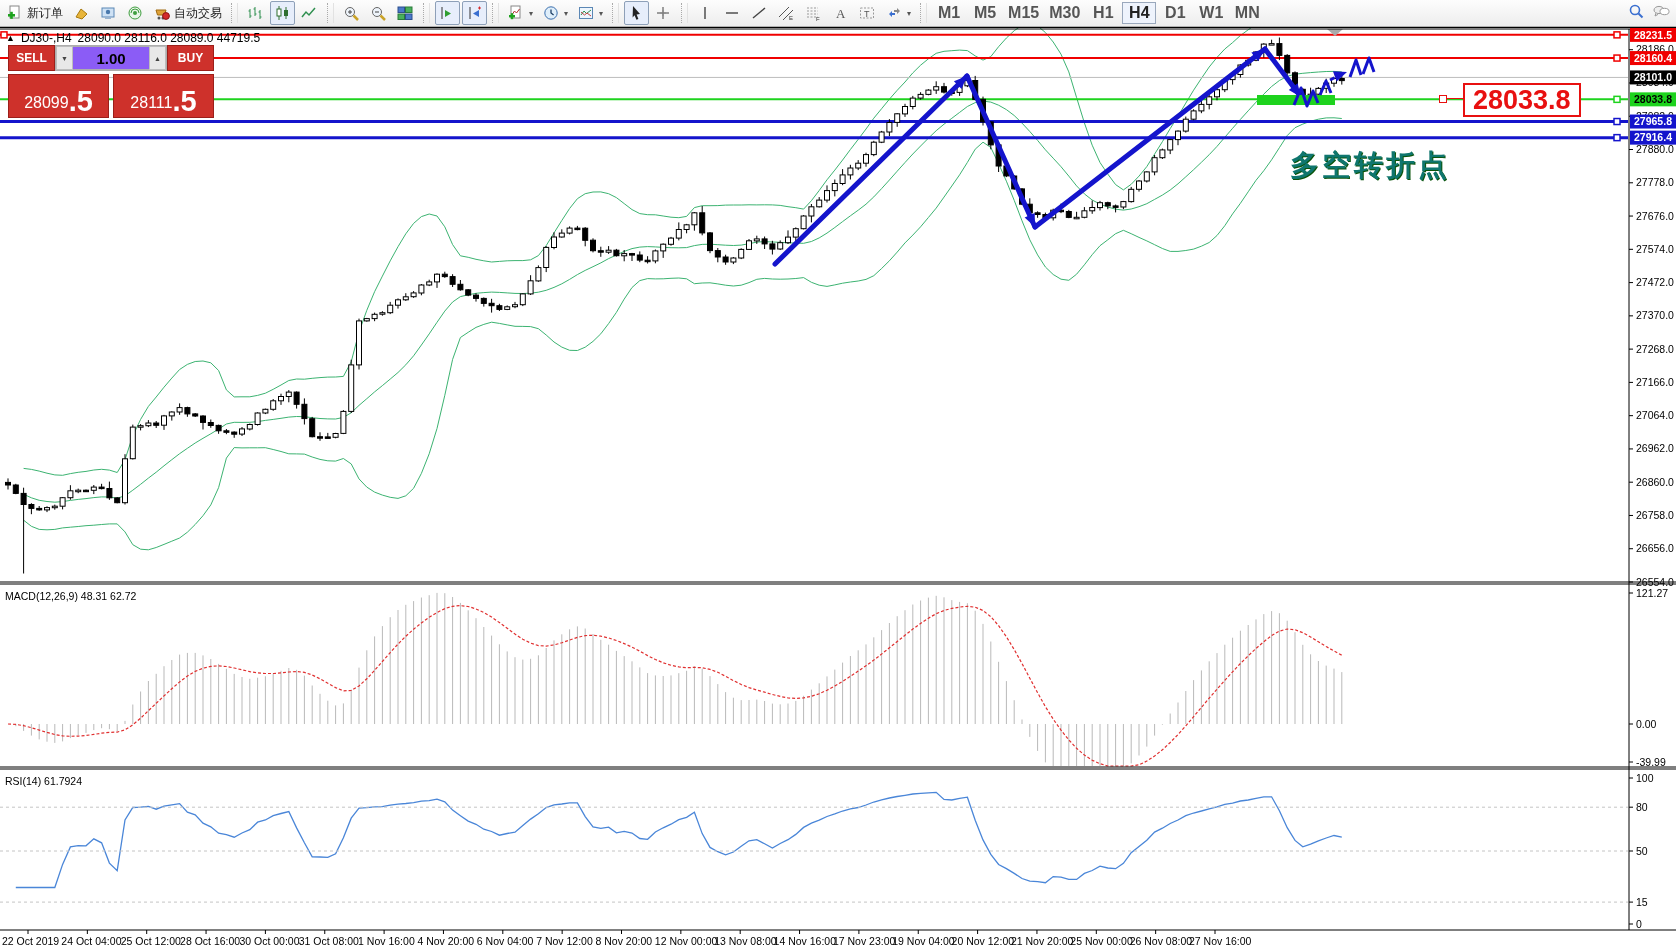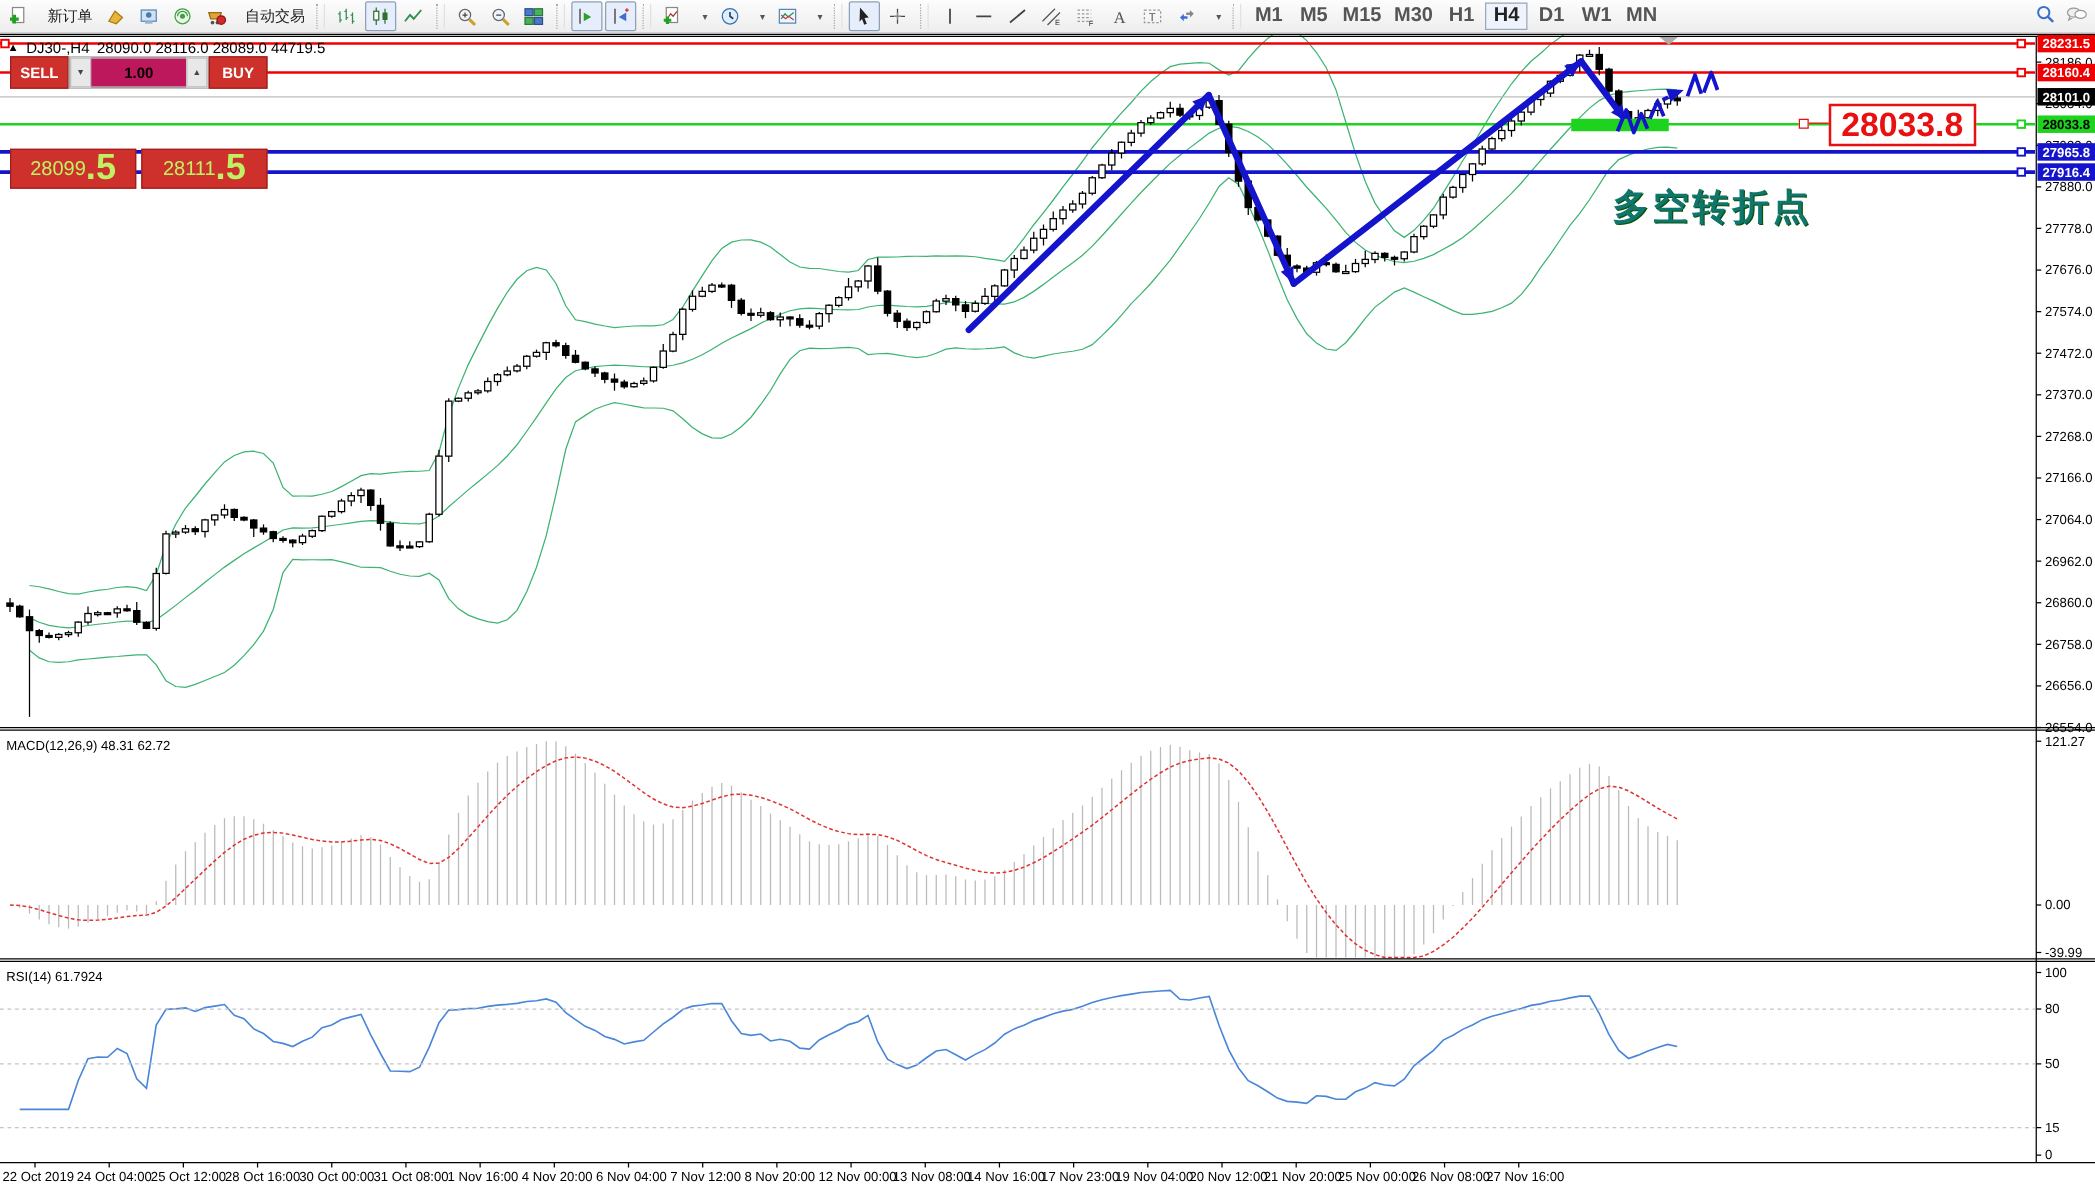--- a/index.html
+++ b/index.html
@@ -3,21 +3,21 @@
 <meta charset="utf-8">
 <style>
   html,body{margin:0;padding:0;background:#d8d8d8;font-family:"Liberation Sans",sans-serif;}
   #app{position:relative;width:1676px;height:949px;background:#fff;overflow:hidden;}
   
   #toolbar{position:absolute;left:0;top:0;width:1676px;height:26px;
     background:linear-gradient(#fdfdfd,#ededed);border-bottom:1px solid #b0b0b0;
     display:flex;align-items:center;font-size:12px;color:#333;z-index:30;}
   .tb-group{display:flex;align-items:center;height:26px;padding:0 2px;}
   .tb-sep{width:5px;height:20px;margin:0 2px;border-left:1px dotted #aaa;border-right:1px solid #e2e2e2;}
-  .tb-btn{display:flex;align-items:center;gap:14px;height:22px;padding:0 3px;margin:0 1px;
+  .tb-btn{display:flex;align-items:center;gap:3px;height:22px;padding:0 3px;margin:0 1px;
     border:1px solid transparent;border-radius:2px;cursor:default;white-space:nowrap;}
   .tb-btn.sel{border:1px solid #8ea0b8;background:#e7eefb;}
   .tb-btn .cap{font-size:12px;color:#222;}
   .tb-btn .dd{font-size:8px;color:#555;margin-left:1px;}
   .tf-btn{height:20px;min-width:26px;display:flex;align-items:center;justify-content:center;
     font-size:16px;font-weight:bold;color:#555;border:1px solid transparent;margin:0 1px;padding:0 3px;}
   .tf-btn.sel{border:1px solid #9aa8bc;background:#eef3fc;color:#222;text-align:right;}
   #tb-right{margin-left:auto;display:flex;align-items:center;padding-right:6px;gap:8px;}
   
   #chartwrap{position:absolute;left:0;top:27px;width:1676px;height:922px;background:#fff;border-top:1px solid #000;}
@@ -26,25 +26,25 @@
   #symtitle{position:absolute;left:6px;top:3px;z-index:12;font-size:12px;color:#000;display:flex;align-items:center;gap:6px;}
   #symtitle .tri{font-size:9px;}
   
   #oneclick{position:absolute;left:8px;top:17px;width:206px;z-index:20;font-family:"Liberation Sans",sans-serif;}
   #oc-row1{display:flex;height:26px;font-weight:bold;}
   .oc-btn{width:47px;height:26px;background:#ce312b;border:1px solid #9c1f1a;color:#fff;
     font-size:12px;display:flex;align-items:center;justify-content:center;box-sizing:border-box;}
   #oc-spin{flex:1;display:flex;height:26px;background:#f0f0f0;border:1px solid #adadad;box-sizing:border-box;}
   .oc-arrow{width:17px;background:#e8e8e8;border:1px solid #bdbdbd;box-sizing:border-box;
     font-size:7px;color:#444;display:flex;align-items:center;justify-content:center;}
-  #oc-vol{flex:1;background:#be185d;border-top:1px solid #adadad;border-bottom:1px solid #adadad;
-    font-size:12px;color:#000;display:flex;align-items:center;justify-content:center;}
+  #oc-vol{flex:1;background:#8b5cf6;border-top:1px solid #adadad;border-bottom:1px solid #adadad;
+    font-size:15px;color:#000;display:flex;align-items:center;justify-content:center;}
   #oc-row2{display:flex;gap:4px;margin-top:3px;}
-  .oc-price{flex:1;height:32px;background:#ce312b;border:1px solid #9c1f1a;color:#bef264;
-    display:flex;align-items:flex-end;justify-content:center;padding-bottom:1px;box-sizing:border-box;margin-top:45px;}
+  .oc-price{flex:1;height:44px;background:#ce312b;border:1px solid #9c1f1a;color:#ffffff;
+    display:flex;align-items:flex-end;justify-content:center;padding-bottom:1px;box-sizing:border-box;}
   .oc-price .main{font-size:16px;line-height:26px;}
   .oc-price .pip{font-size:29px;font-weight:bold;line-height:29px;}
   
   #bigprice{position:absolute;left:1463px;top:55px;z-index:15;background:#fff;border:2px solid #e81010;
     color:#e81010;font-size:27px;font-weight:bold;padding:0 8px;line-height:30px;}
   #bigprice-conn{position:absolute;left:1444px;top:70px;width:19px;height:1px;background:#e81010;z-index:15;}
   #bigprice-sq{position:absolute;left:1439px;top:67px;width:6px;height:6px;border:1px solid #e81010;background:#fff;z-index:15;}
   
   #cn-note{position:absolute;left:1290px;top:118px;z-index:15;font-size:29px;font-weight:bold;color:#0f766e;
     text-shadow:1px 1px 0 #0a540a;letter-spacing:3px;}

